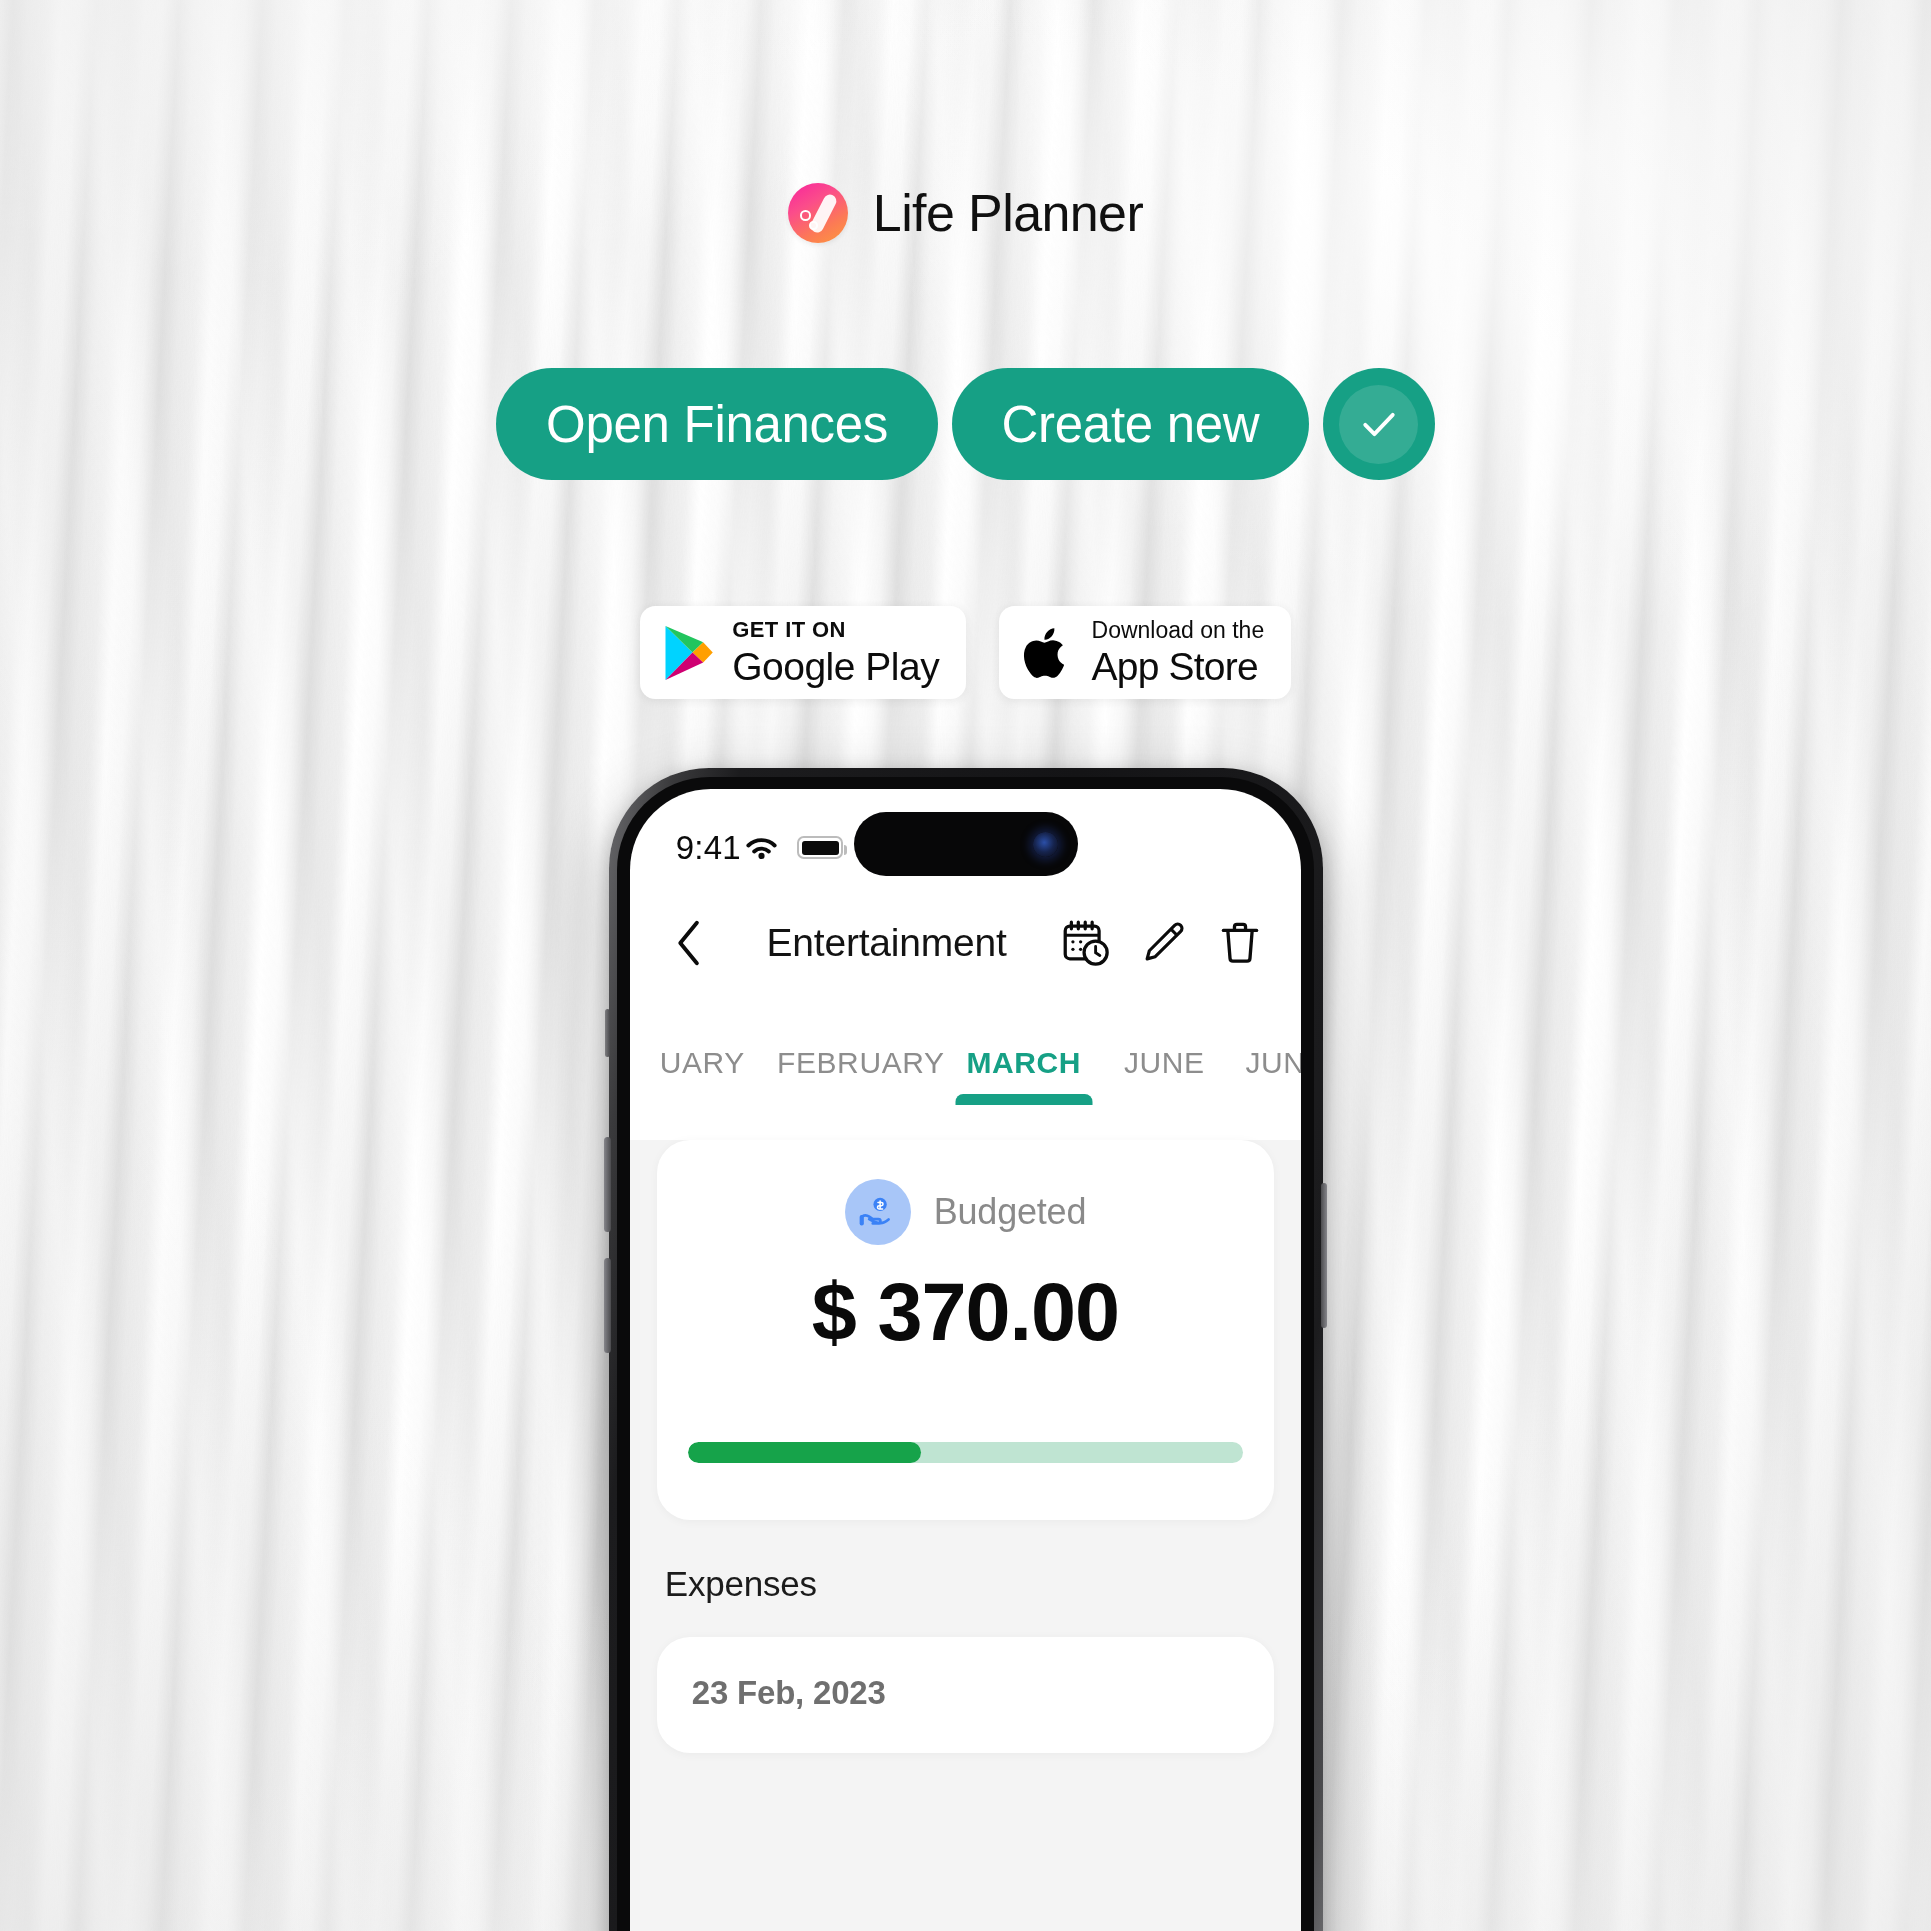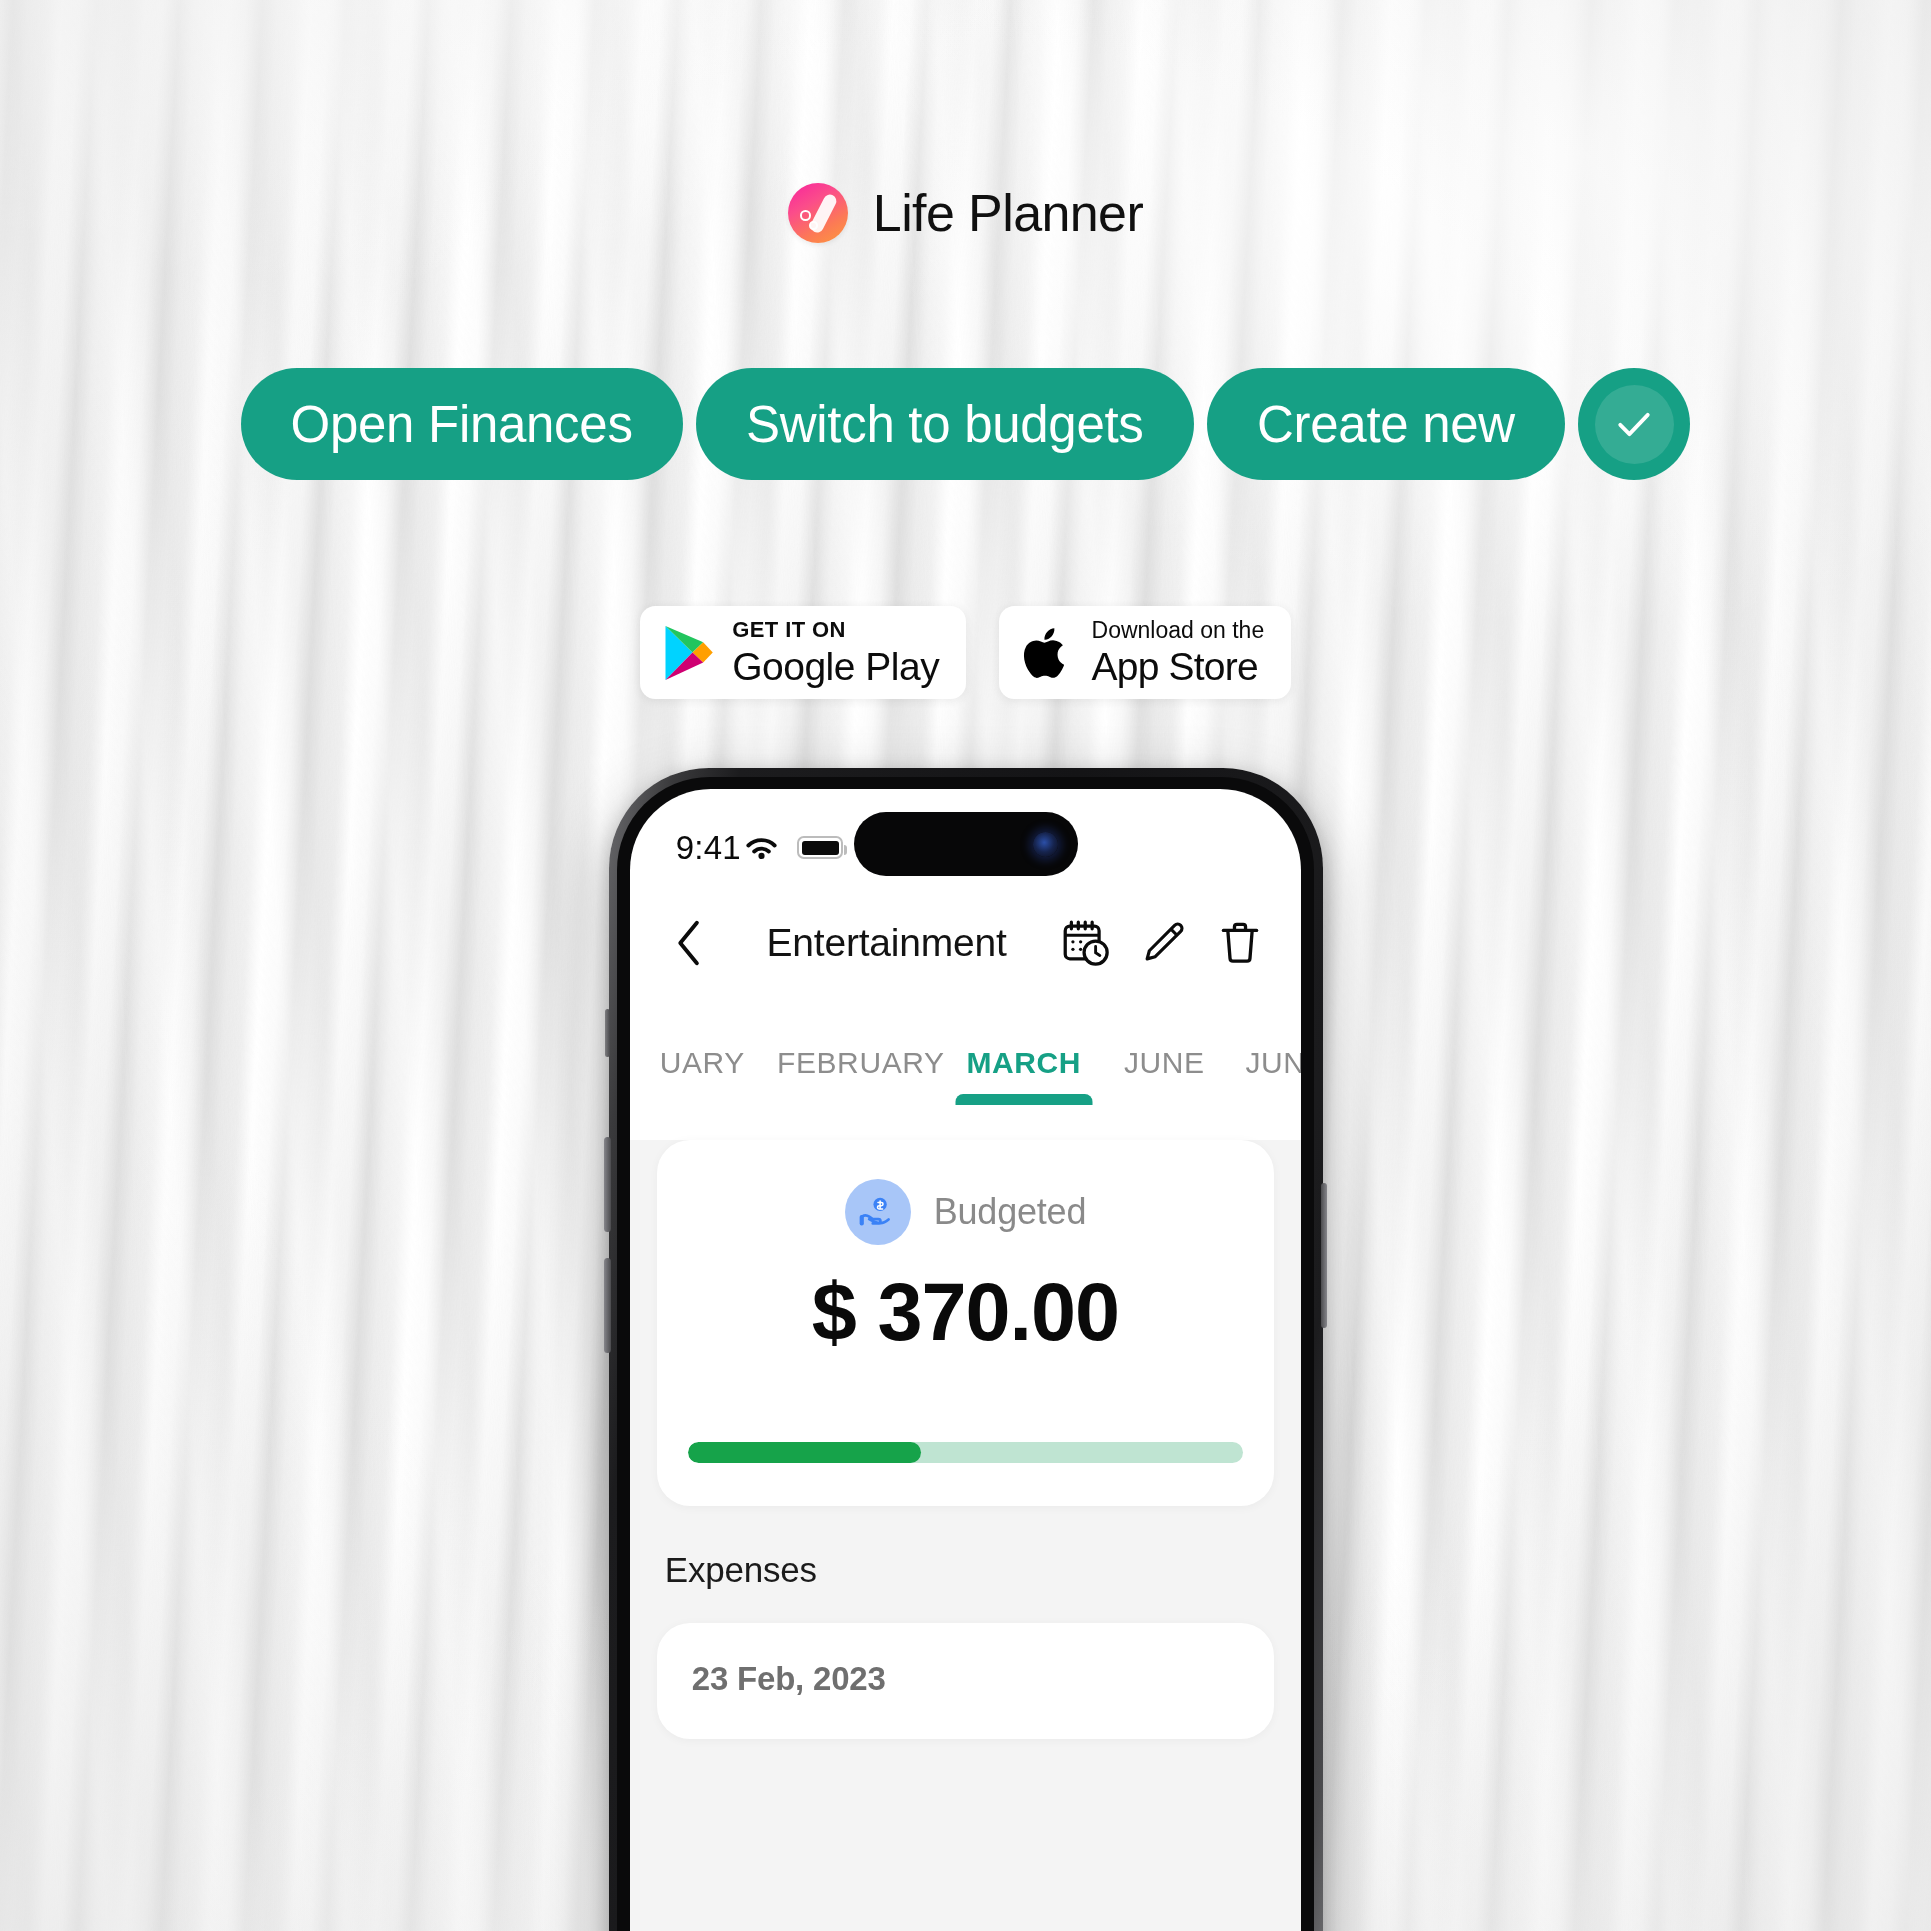--- a/index.html
+++ b/index.html
@@ -207,21 +207,21 @@
   .tab.active { color:#16a085; font-weight:700; }
   .tab .ul {
     position:absolute; bottom:0; left:50%; transform:translateX(-50%);
     width:137px; height:11.6px; background:#16a085; border-radius:7.7px 7.7px 0 0;
   }
 
   
   .content { background:#f4f4f4; height:100%; padding:0; position:relative; }
   .budget-card {
     background:#fff; border-radius:33px; margin:35px 27px 0 27px;
-    padding:39px 31px 43px 31px;
+    padding:39px 31px 57px 31px;
     box-shadow:0 1.9px 9.7px rgba(0,0,0,.04);
   }
   .bc-top { display:flex; align-items:center; justify-content:center; gap:23px; }
   .ico-circle { width:66px; height:66px; border-radius:50%; display:flex; align-items:center; justify-content:center; flex:none; }
   .ico-blue { background:#a8c6f8; }
   .ico-orange { background:#fbdfb0; }
   .ico-green { background:#b2ded0; }
   .bc-label { font-size:36px; color:#8a8a8a; letter-spacing:-0.2px; }
   .bc-amount { text-align:center; font-size:81px; font-weight:700; color:#0a0a0a; letter-spacing:-1px; margin-top:21px; }
 
@@ -261,21 +261,20 @@
   <div class="brand-logo">
     <div class="stripe"></div>
     <div class="dot1"></div>
     <div class="dot2"></div>
   </div>
   <div class="brand-title">Life Planner</div>
 </div>
 
 <div class="pills">
   <button class="pill">Open Finances</button>
-  <button class="pill">Switch to budgets</button>
   <button class="pill">Create new</button>
   <button class="pill-check">
     <span class="inner">
       <svg width="44" height="44" viewBox="0 0 24 24" fill="none">
         <path d="M4.5 12.5 L9.5 17.5 L19.5 7" stroke="#ffffff" stroke-width="2.1" stroke-linecap="round" stroke-linejoin="round"></path>
       </svg>
     </span>
   </button>
 </div>
 

